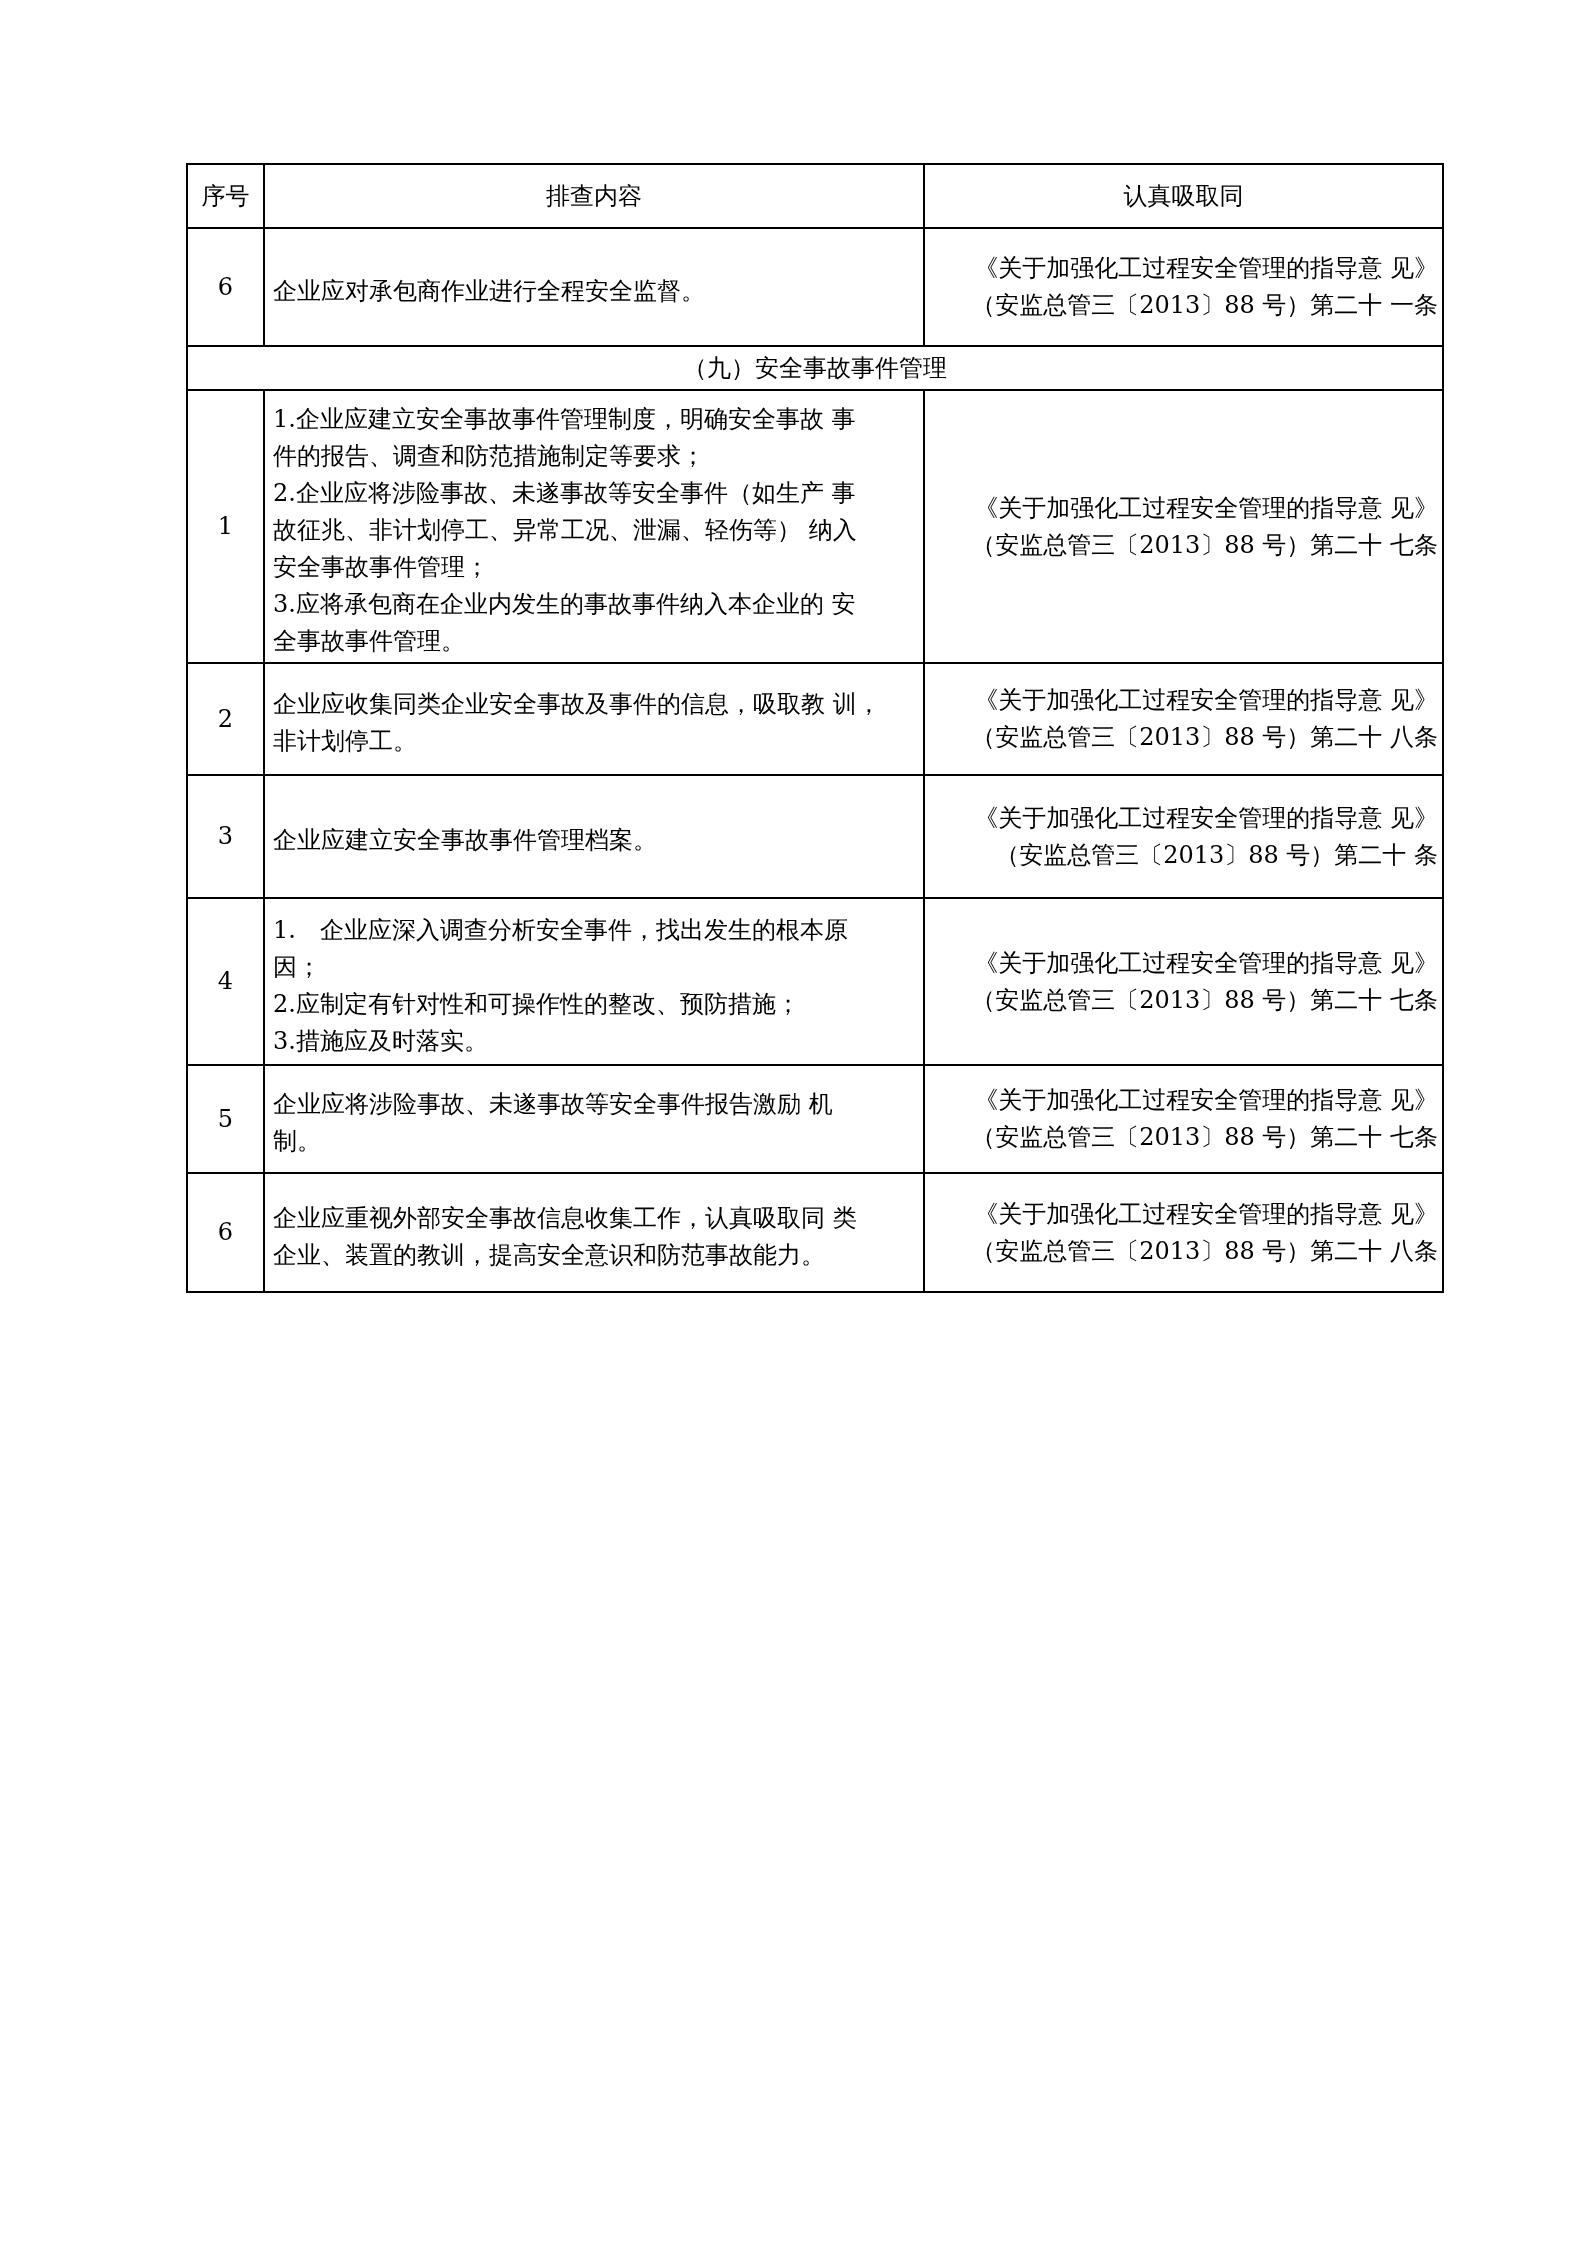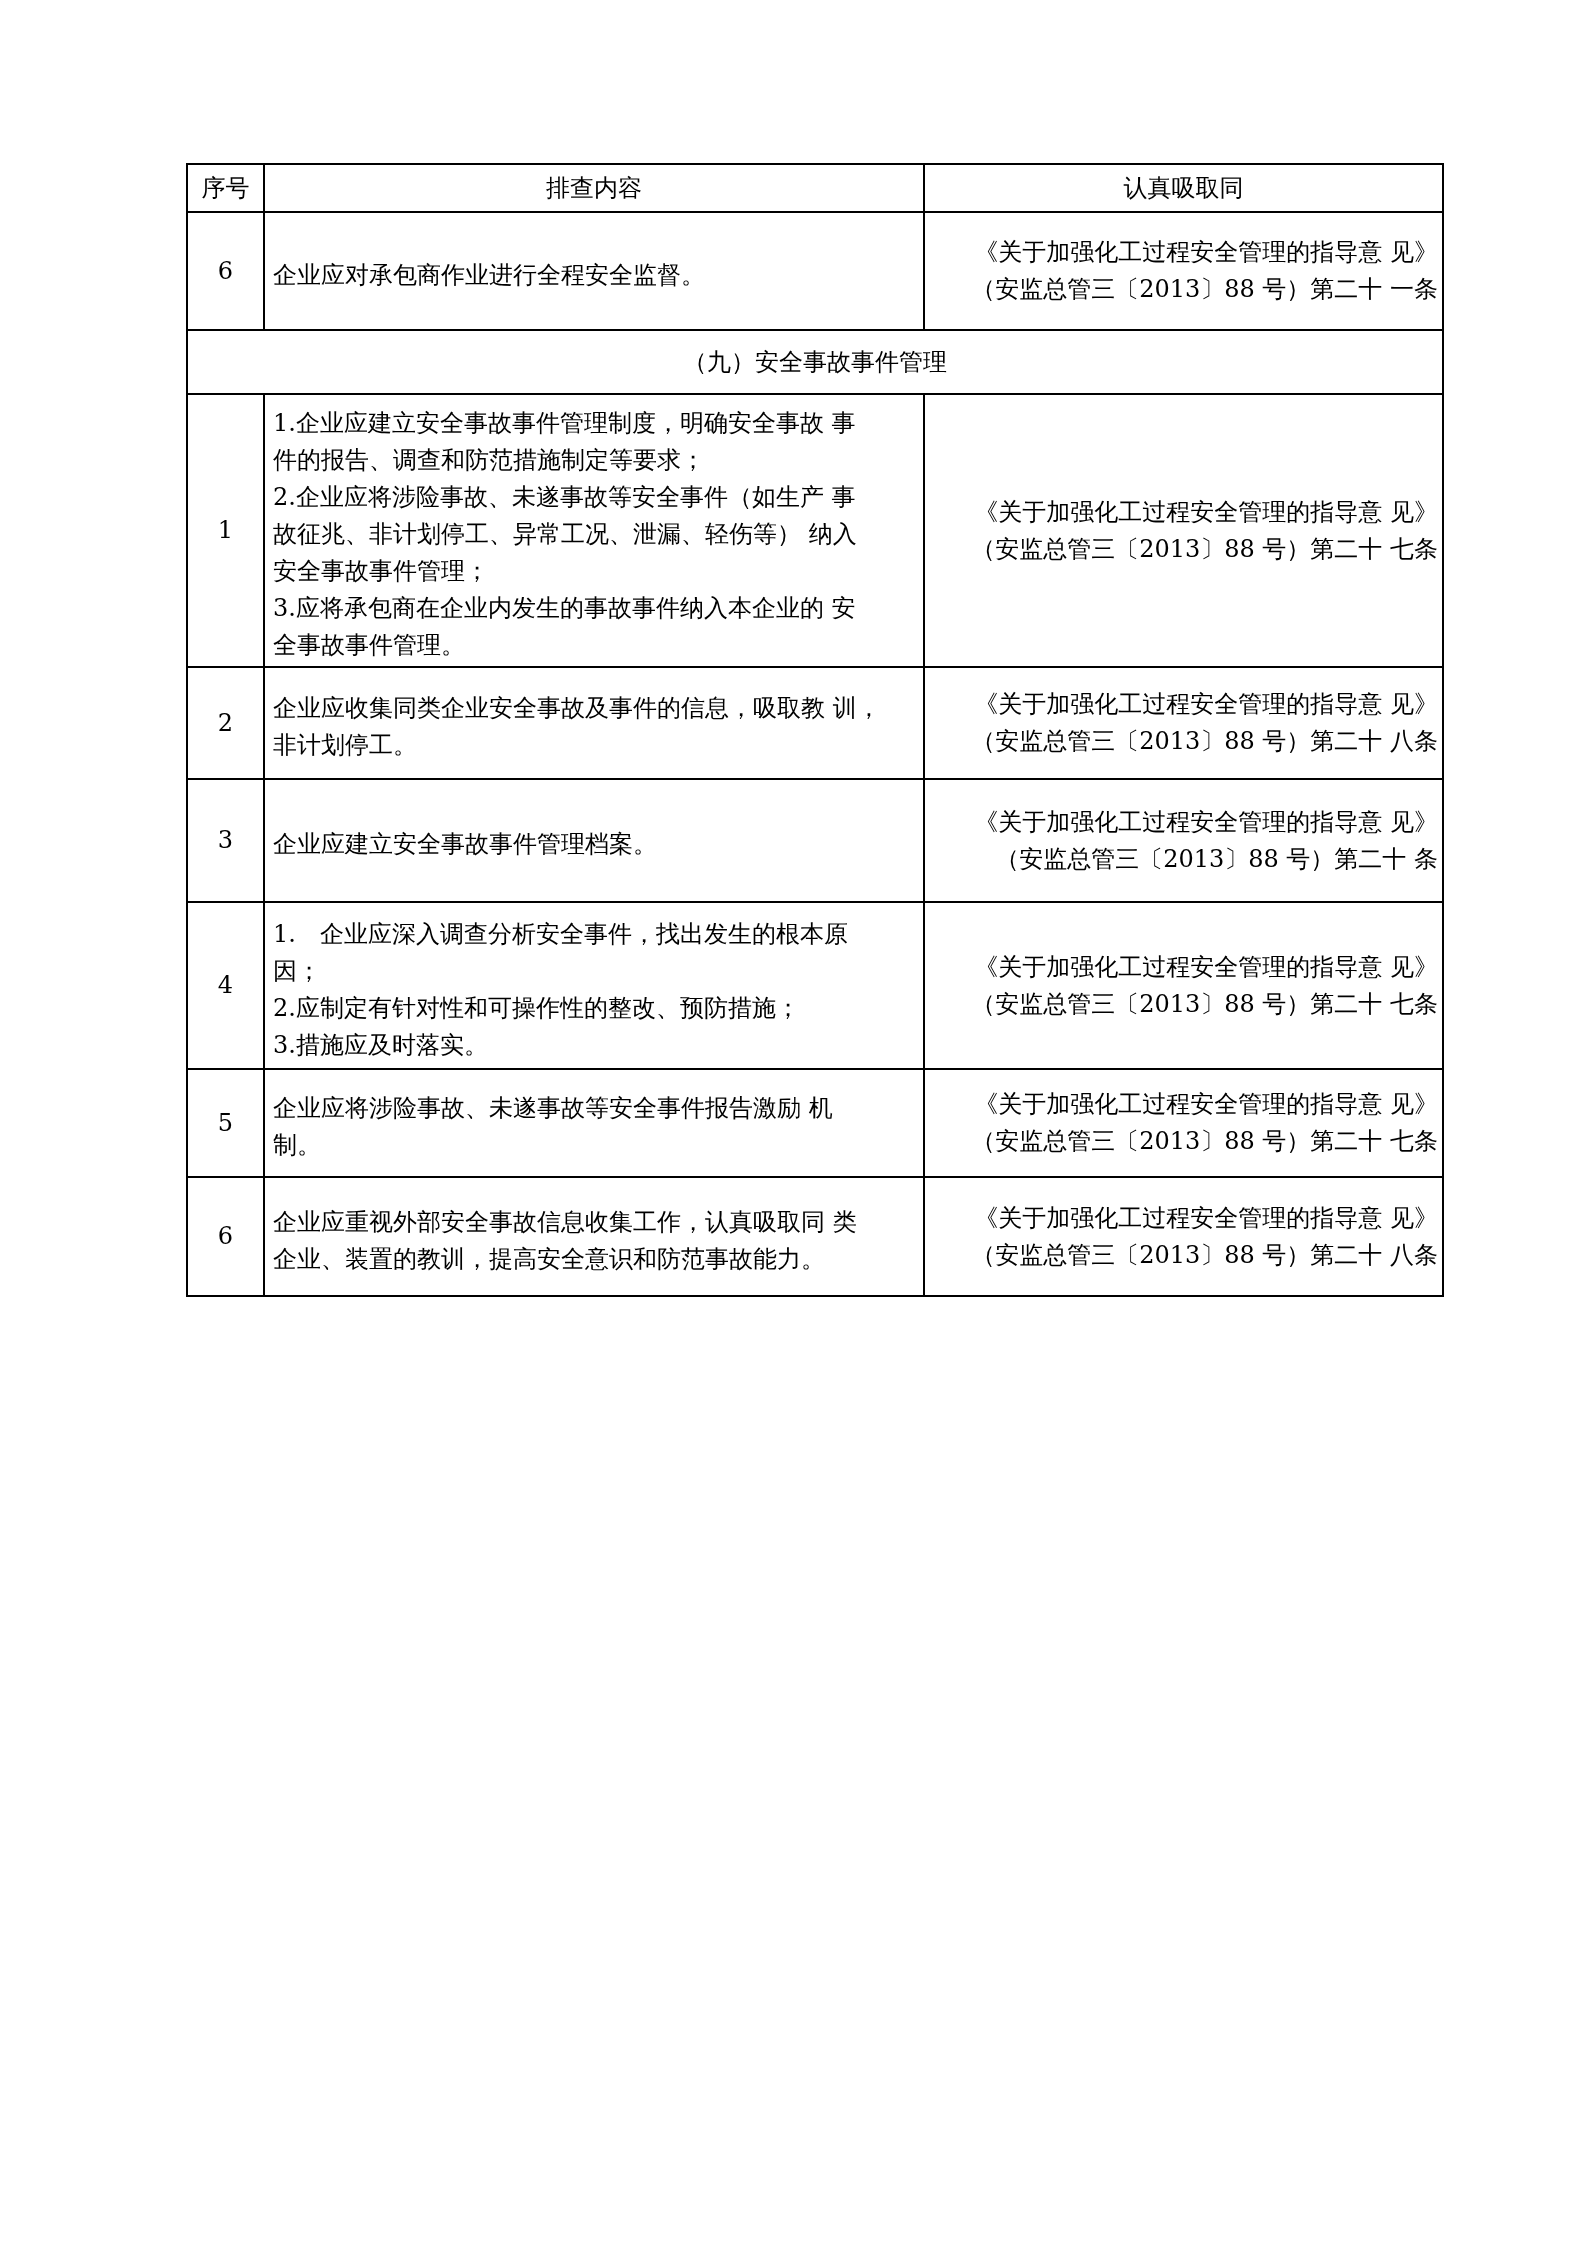--- a/index.html
+++ b/index.html
@@ -49,23 +49,23 @@
   td.basis {
     text-align: right;
     padding: 2px 4px 2px 10px;
     white-space: pre-line;
   }
   td.section {
     text-align: center;
     padding: 0;
     white-space: normal;
   }
-  tr.rh-hdr  { height: 48px;  }
+  tr.rh-hdr  { height: 64px;  }
   tr.rh-pre  { height: 118px; }
-  tr.rh-sec  { height: 64px;  }
+  tr.rh-sec  { height: 44px;  }
   tr.rh-r1   { height: 259px; }
   tr.rh-r2   { height: 112px; }
   tr.rh-r3   { height: 123px; }
   tr.rh-r4   { height: 167px; }
   tr.rh-r5   { height: 108px; }
   tr.rh-r6   { height: 119px; }
 </style>
 </head>
 <body>
 

